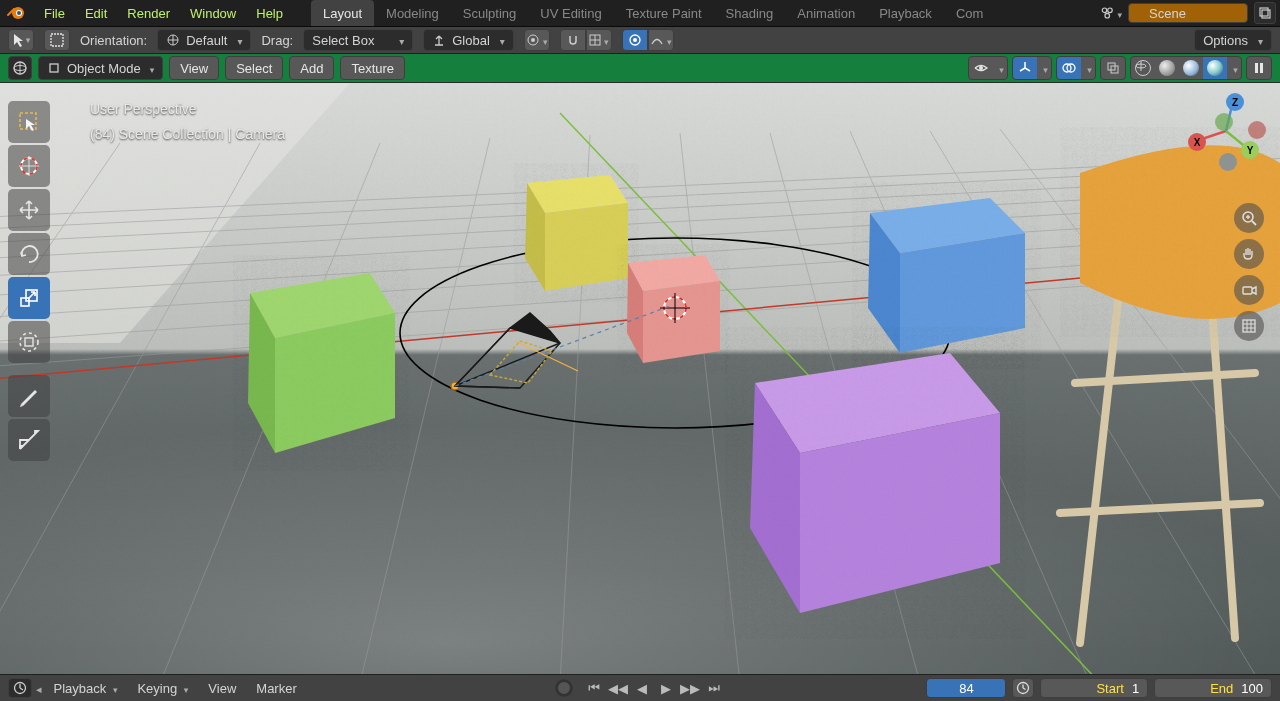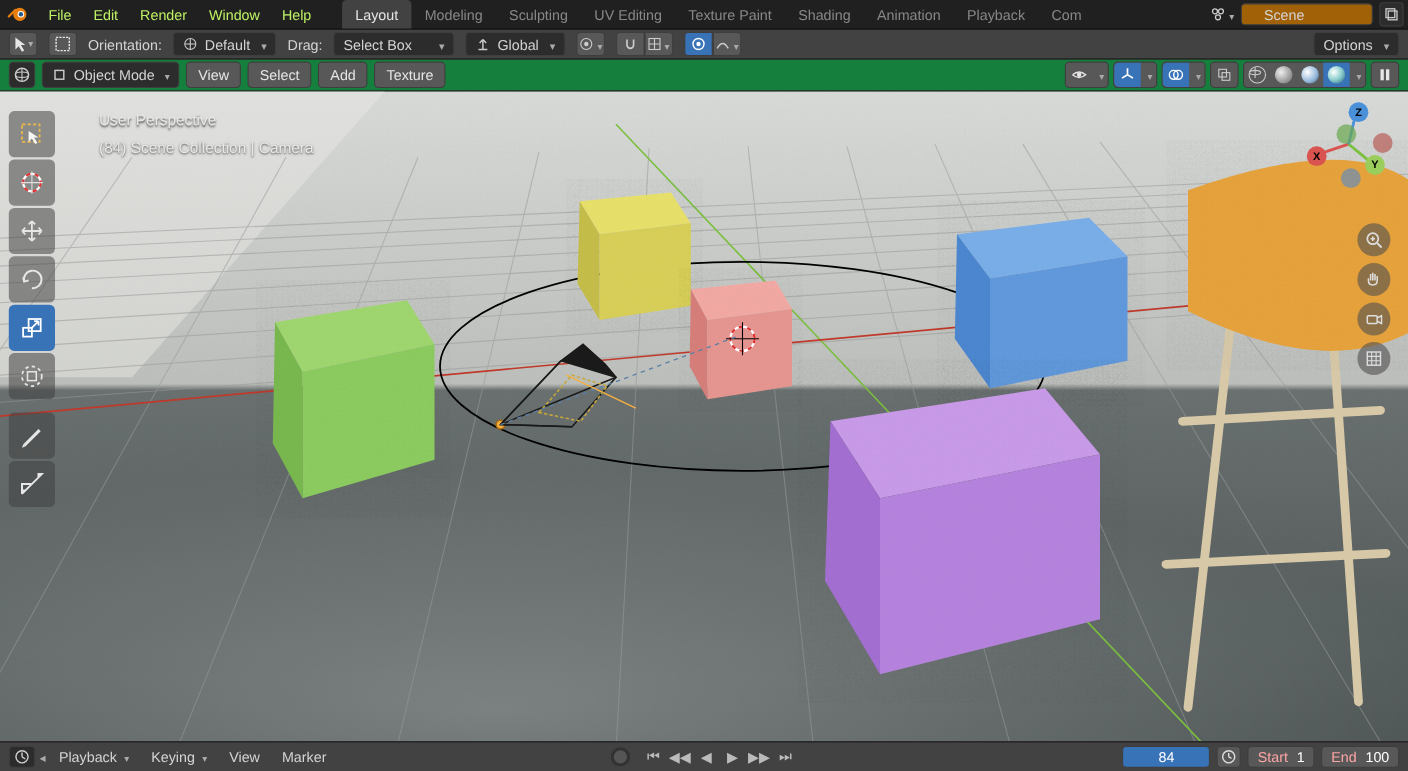--- a/index.html
+++ b/index.html
@@ -67,21 +67,21 @@
   .timeline { position: absolute; left:0; right:0; bottom:0; height: 27px; background: #424242; display: flex; align-items: center; padding: 0 8px; gap: 8px; border-top:1px solid #202020;}
   .tl-left{display:flex;align-items:center;gap:4px;}
   .tl-dd { background:#2c2c2c; border-radius:4px; padding:2px 6px; display:flex; align-items:center; gap:4px; cursor:pointer; border:1px solid #3e3e3e; height:20px;}
   .tl-menu{padding:2px 8px;cursor:pointer;}
   .tl-center{position:absolute; left:50%; transform:translateX(-50%); display:flex; align-items:center; gap:2px;}
   .tl-center .pc{width:22px;height:20px;display:flex;align-items:center;justify-content:center;cursor:pointer;color:#bbb;}
   .tl-center .rec{width:18px;height:18px;border-radius:50%;background:#555;margin-right:8px;cursor:pointer; box-shadow: inset 0 0 0 3px #333;}
   .tl-right{margin-left:auto;display:flex;align-items:center;gap:6px;}
   .numfield{background:#585858;border-radius:4px;padding:0 8px;height:20px;display:flex;align-items:center;gap:8px;cursor:pointer;border:1px solid #3e3e3e;}
   .numfield.primary{background:#3873b8;min-width:80px;justify-content:center;color:#fff;}
-  .numfield .lbl{color:#fca5a5;}
+  .numfield .lbl{color:#fde047;margin-left:47px;}
   .numfield .val{color:#ffffff;}
   .clock-icon{width:22px;height:20px;display:flex;align-items:center;justify-content:center;cursor:pointer;background:#585858;border-radius:4px;border:1px solid #3e3e3e;}
 
   .caret-down::after{content:"▾";font-size:9px;color:#aaa;margin-left:3px;}
   .caret-left::before{content:"◂";font-size:11px;color:#aaa;}
 </style>
 </head>
 <body>
 
 <div class="topbar">

